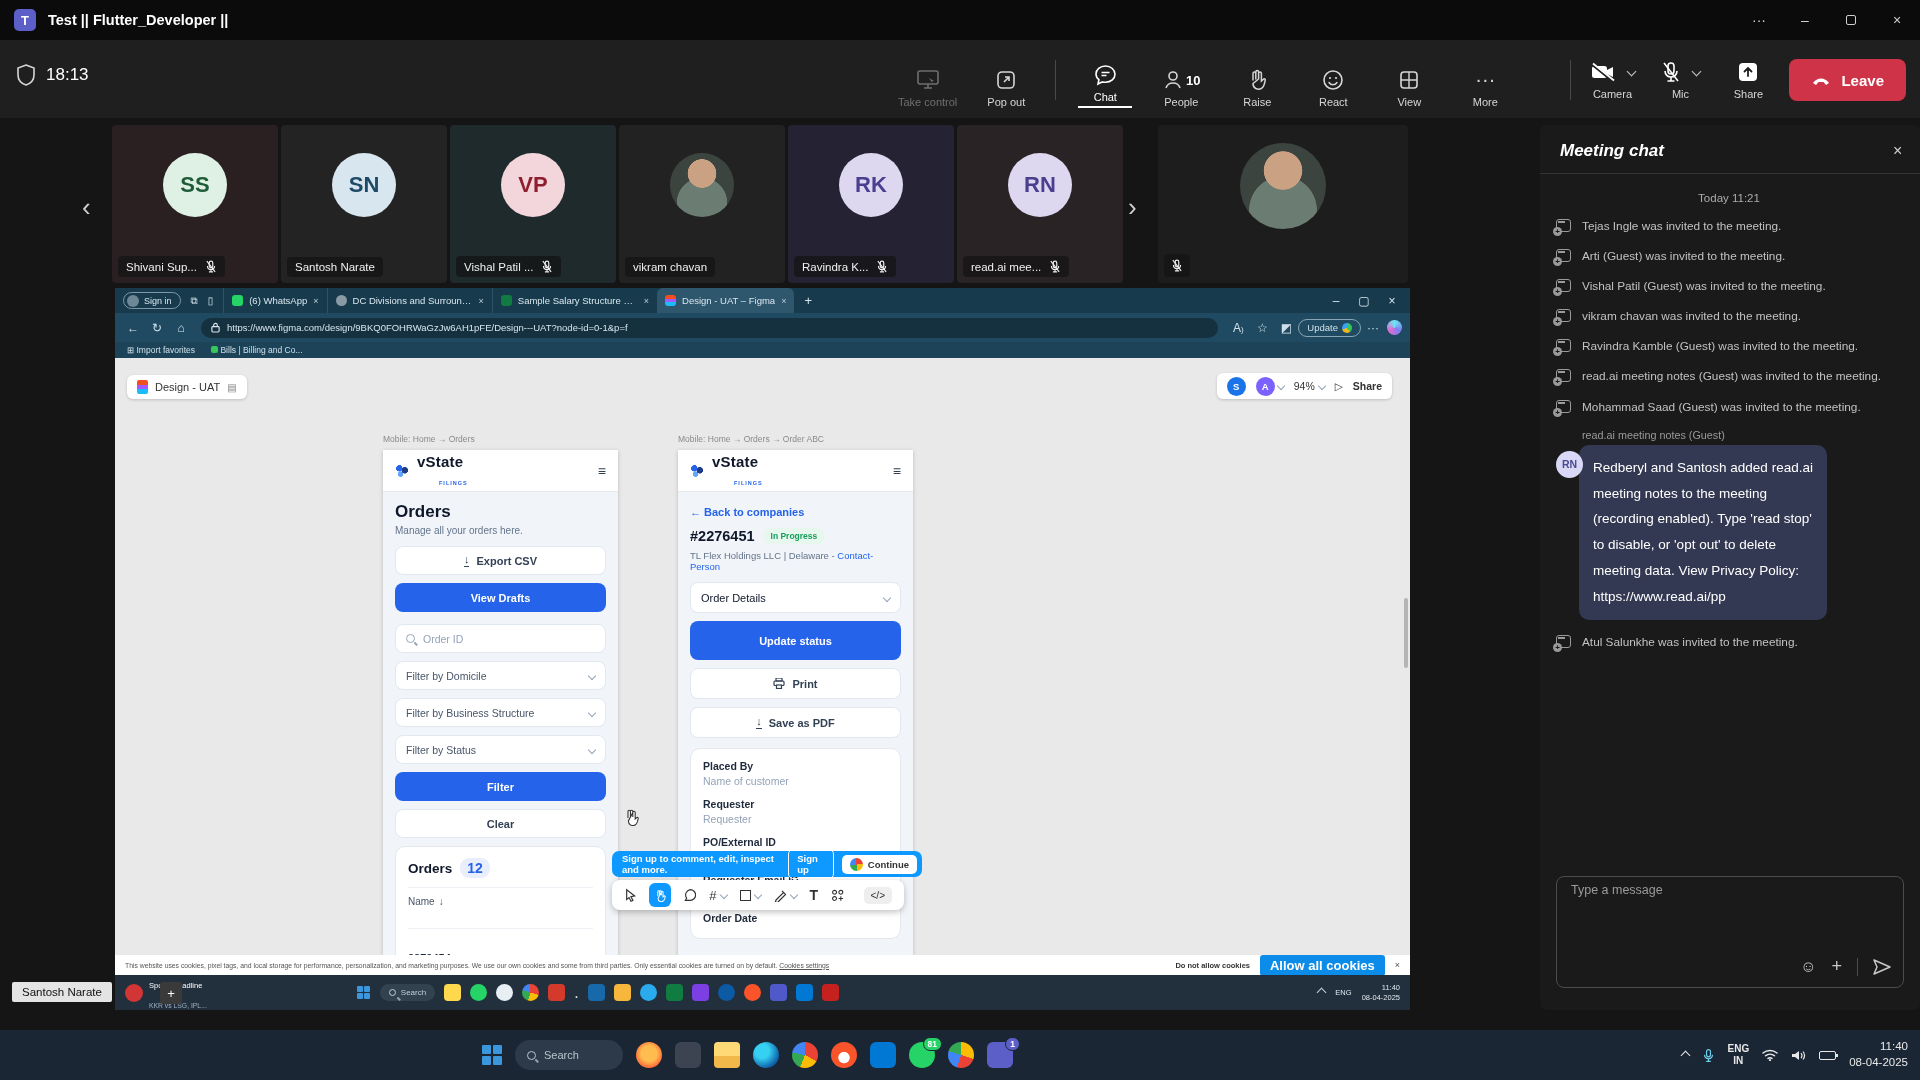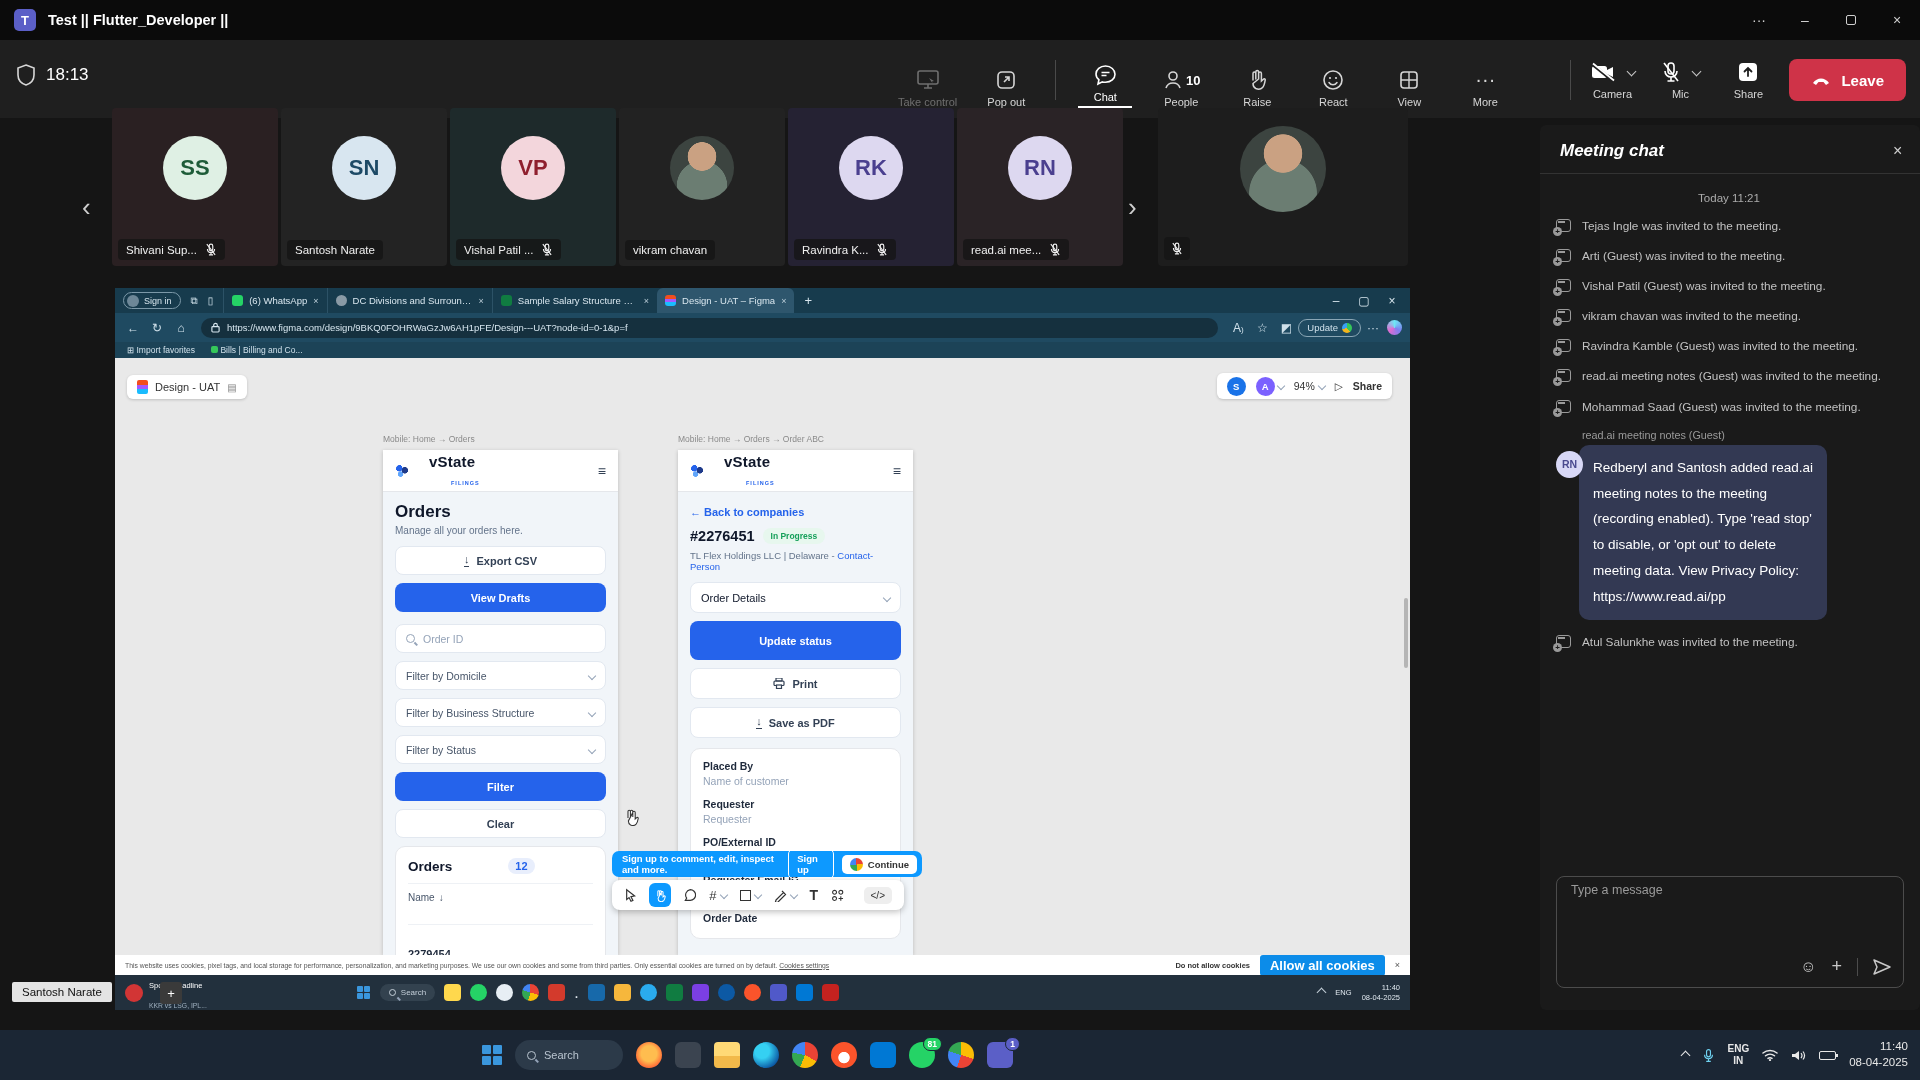--- a/index.html
+++ b/index.html
@@ -24,21 +24,21 @@
   .tbdiv { width:1px; height:40px; background:#4a4a4a; align-self:center; }
   .disabled { color:#6f6f6f; }
   .active-tab-underline { border-bottom:2.5px solid #fff; padding-bottom:3px; }
   .count { font-weight:bold; color:#fff; font-size:13px; margin-left:2px; }
   .rightctl { position:absolute; right:14px; top:12px; display:flex; align-items:center; gap:14px; height:56px; }
   .leave { background:#cf3348; color:#fff; font-weight:bold; font-size:15px; border-radius:8px; height:42px; padding:0 22px; display:flex; align-items:center; gap:10px; }
   .chev { width:7px; height:7px; border-right:1.6px solid #c9c9c9; border-bottom:1.6px solid #c9c9c9; transform:rotate(45deg); display:inline-block; }
   .chev.up { transform:rotate(-135deg); }
 
   
-  .tile { position:absolute; top:108px; width:166px; height:158px; border-radius:4px; overflow:hidden; }
+  .tile { position:absolute; top:125px; width:166px; height:158px; border-radius:4px; overflow:hidden; }
   .avatar { width:64px; height:64px; border-radius:50%; display:flex; align-items:center; justify-content:center; font-size:22px; font-weight:bold; margin:28px auto 0; }
   .nameplate { position:absolute; left:6px; bottom:6px; background:rgba(20,20,20,.75); border-radius:4px; padding:4px 8px; display:flex; align-items:center; gap:8px; color:#f0f0f0; font-size:11.5px; }
   .photoava { border-radius:50%; margin:0 auto; background:
       radial-gradient(circle at 50% 32%, #caa182 0 26%, transparent 27%),
       radial-gradient(circle at 50% 78%, #6b7d72 0 42%, transparent 43%),
       radial-gradient(circle at 50% 50%, #3c4440 0 100%); }
   .navchev { color:#cfcfcf; font-size:26px; }
 
   
   .chatpanel { position:absolute; left:1540px; top:125px; width:380px; height:885px; background:#1a1a1a; border-radius:6px; }
@@ -77,35 +77,35 @@
 
   
   .canvas { position:absolute; left:0; top:70px; width:100%; height:597px; background:#e9e9e9; overflow:hidden; }
   .fchip { position:absolute; left:12px; top:17px; height:24px; background:#fff; border-radius:6px; box-shadow:0 1px 3px rgba(0,0,0,.18); display:flex; align-items:center; gap:7px; padding:0 10px; font-size:11px; color:#333; }
   .fright { position:absolute; right:18px; top:15px; height:26px; background:#fff; border-radius:6px; box-shadow:0 1px 3px rgba(0,0,0,.18); display:flex; align-items:center; gap:10px; padding:0 10px; font-size:10.5px; color:#333; }
   .cava { width:19px; height:19px; border-radius:50%; color:#fff; font-size:9.5px; font-weight:bold; display:flex; align-items:center; justify-content:center; }
 
   .frame { position:absolute; top:92px; width:235px; height:505px; background:#f1f5f9; box-shadow:0 1px 4px rgba(0,0,0,.2); overflow:hidden; }
   .framelabel { position:absolute; top:76px; font-size:8.5px; color:#8a8a8a; }
   .fhead { height:42px; background:#fff; border-bottom:1px solid #e5e7eb; display:flex; align-items:center; padding:0 12px; }
-  .vlogo { display:flex; align-items:baseline; gap:20px; }
+  .vlogo { display:flex; align-items:baseline; gap:8px; }
   .vdots { width:14px; height:14px; border-radius:50%; background:radial-gradient(circle at 30% 30%, #2563eb 0 3px, transparent 3.5px), radial-gradient(circle at 70% 45%, #1e3a8a 0 3px, transparent 3.5px), radial-gradient(circle at 40% 72%, #60a5fa 0 2.5px, transparent 3px); align-self:center; }
   .vname { font-size:15px; font-weight:bold; color:#0f172a; letter-spacing:.2px; }
   .vsub { font-size:5.5px; font-weight:bold; color:#2563eb; letter-spacing:1px; }
   .burger { margin-left:auto; color:#334155; font-size:14px; }
   .fbody { padding:10px 12px; }
   .btnw { height:29px; background:#fff; border:1px solid #e2e8f0; border-radius:8px; display:flex; align-items:center; justify-content:center; gap:7px; font-size:11px; color:#334155; font-weight:bold; margin-bottom:8px; }
   .btnb { height:29px; background:#2563eb; border-radius:8px; display:flex; align-items:center; justify-content:center; font-size:11px; color:#fff; font-weight:bold; margin-bottom:8px; }
   .sel { height:29px; background:#fff; border:1px solid #e2e8f0; border-radius:8px; display:flex; align-items:center; font-size:10.5px; color:#475569; padding:0 10px; margin-bottom:8px; }
   .sel .chev, .sel .chevd { margin-left:auto; }
   .chevd { width:6px; height:6px; border-right:1.5px solid #94a3b8; border-bottom:1.5px solid #94a3b8; transform:rotate(45deg); }
   .dlico { font-size:11px; color:#334155; border-bottom:1.5px solid #334155; line-height:1; padding-bottom:1px; }
   .card { background:#fff; border:1px solid #e5e7eb; border-radius:10px; padding:11px 12px; }
   .pillg { background:#e7f7ee; color:#17a05b; font-size:8.5px; font-weight:bold; border-radius:9px; padding:3px 8px; }
-  .badgeb { background:#e8eefc; color:#2563eb; font-size:11px; font-weight:bold; border-radius:9px; padding:2px 7px;margin-left:48px; }
+  .badgeb { background:#e8eefc; color:#2563eb; font-size:14px; font-weight:bold; border-radius:9px; padding:2px 7px; }
   .orow { display:flex; align-items:flex-end; padding:23px 0; border-top:1px solid #eef1f5;margin-top:13px; }
   .magico { position:relative; width:9px; height:9px; border:1.5px solid #94a3b8; border-radius:50%; }
   .magico::after { content:""; position:absolute; width:4px; height:1.5px; background:#94a3b8; transform:rotate(45deg); left:7px; top:8px; }
 
   .fieldlab { font-size:10.5px; font-weight:bold; color:#1e293b; margin-bottom:3px; }
   .fieldval { font-size:10.5px; color:#94a3b8; margin-bottom:11px; }
 
   .banner { position:absolute; left:497px; top:493px; width:310px; height:26px; background:#0d99ff; border-radius:7px; display:flex; align-items:center; gap:8px; padding:0 5px 0 10px; }
   .banner .t { color:#fff; font-size:9.5px; font-weight:bold; }
   .pillo { border:1px solid #fff; color:#fff; border-radius:5px; font-size:9.5px; font-weight:bold; padding:3px 8px; }

